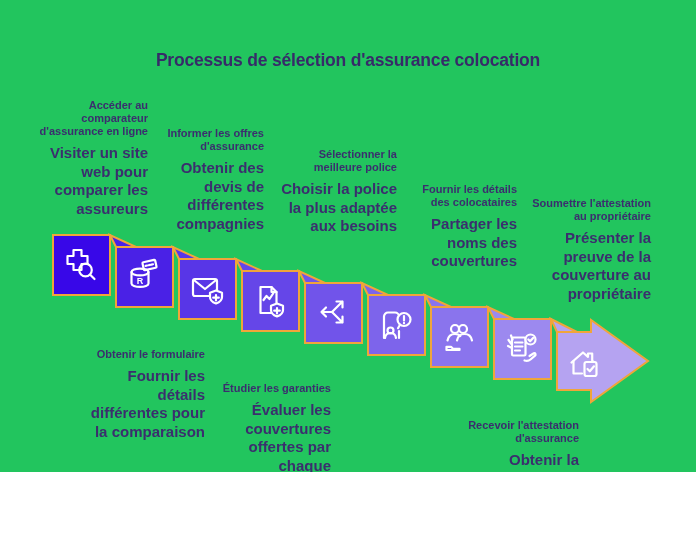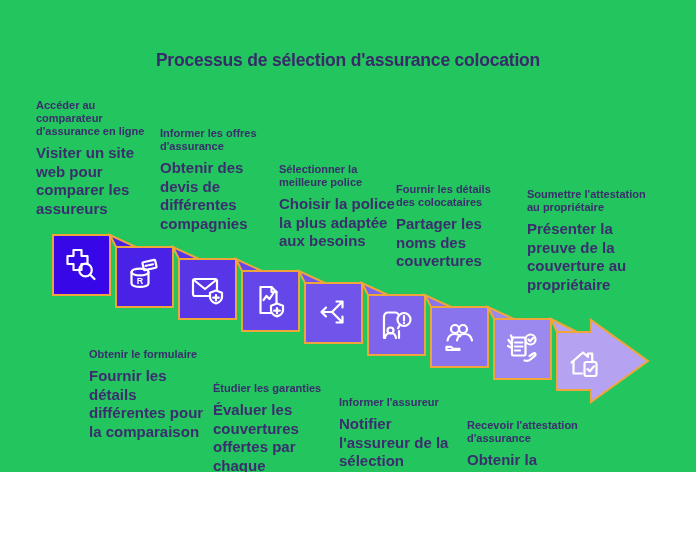--- a/index.html
+++ b/index.html
@@ -4,21 +4,21 @@
 <style>
   html,body{margin:0;padding:0;background:#ffffff;}
   #canvas{
     position:relative;width:696px;height:472px;background:#22c55e;overflow:hidden;
     font-family:"Liberation Sans", sans-serif;
   }
   #main-title{
     position:absolute;left:0;right:0;top:50px;text-align:center;
     font-size:17.5px;font-weight:700;color:#372B69;letter-spacing:-0.2px;
   }
-  .step-label{position:absolute;text-align:left;color:#3B2E6E;}
+  .step-label{position:absolute;text-align:right;color:#3B2E6E;}
   .step-title{font-size:11px;font-weight:700;line-height:1.18;}
   .step-desc{font-size:15px;font-weight:700;line-height:1.25;margin-top:6px;}
   #band-svg{position:absolute;left:0;top:0;}
   .panel{stroke-width:2;}
   .fold{stroke-width:2;}
   .icon{fill:none;stroke-width:2.2;stroke-linecap:round;stroke-linejoin:round;}
   .icon text{font-family:"Liberation Sans",sans-serif;font-weight:700;font-size:9px;}
 </style>
 </head>
 <body>
@@ -134,43 +134,39 @@
   </svg>
 
   <div class="step-label" style="left:36px;top:99px;width:112px">
     <div class="step-title">Accéder au comparateur d'assurance en ligne</div>
     <div class="step-desc">Visiter un site web pour comparer les assureurs</div>
   </div>
   <div class="step-label" style="left:160px;top:127px;width:104px">
     <div class="step-title">Informer les offres d'assurance</div>
     <div class="step-desc">Obtenir des devis de différentes compagnies</div>
   </div>
-  <div class="step-label" style="left:279px;top:163px;width:118px">
+  <div class="step-label" style="left:279px;top:148px;width:118px">
     <div class="step-title">Sélectionner la meilleure police</div>
     <div class="step-desc">Choisir la police la plus adaptée aux besoins</div>
   </div>
-  <div class="step-label" style="left:396px;top:183px;width:112px">
+  <div class="step-label" style="left:405px;top:183px;width:112px">
     <div class="step-title">Fournir les détails des colocataires</div>
     <div class="step-desc">Partager les noms des couvertures</div>
   </div>
-  <div class="step-label" style="left:527px;top:188px;width:124px">
+  <div class="step-label" style="left:527px;top:197px;width:124px">
     <div class="step-title">Soumettre l'attestation au propriétaire</div>
     <div class="step-desc">Présenter la preuve de la couverture au propriétaire</div>
   </div>
 
   <div class="step-label" style="left:89px;top:348px;width:116px">
     <div class="step-title">Obtenir le formulaire</div>
     <div class="step-desc">Fournir les détails différentes pour la comparaison</div>
   </div>
   <div class="step-label" style="left:213px;top:382px;width:118px">
     <div class="step-title">Étudier les garanties</div>
     <div class="step-desc">Évaluer les couvertures offertes par chaque assureur</div>
   </div>
-  <div class="step-label" style="left:339px;top:396px;width:118px">
-    <div class="step-title">Informer l'assureur</div>
-    <div class="step-desc">Notifier l'assureur de la sélection</div>
-  </div>
   <div class="step-label" style="left:467px;top:419px;width:112px">
     <div class="step-title">Recevoir l'attestation d'assurance</div>
     <div class="step-desc">Obtenir la preuve de la couverture</div>
   </div>
 
 </div>
 
 </body></html>

